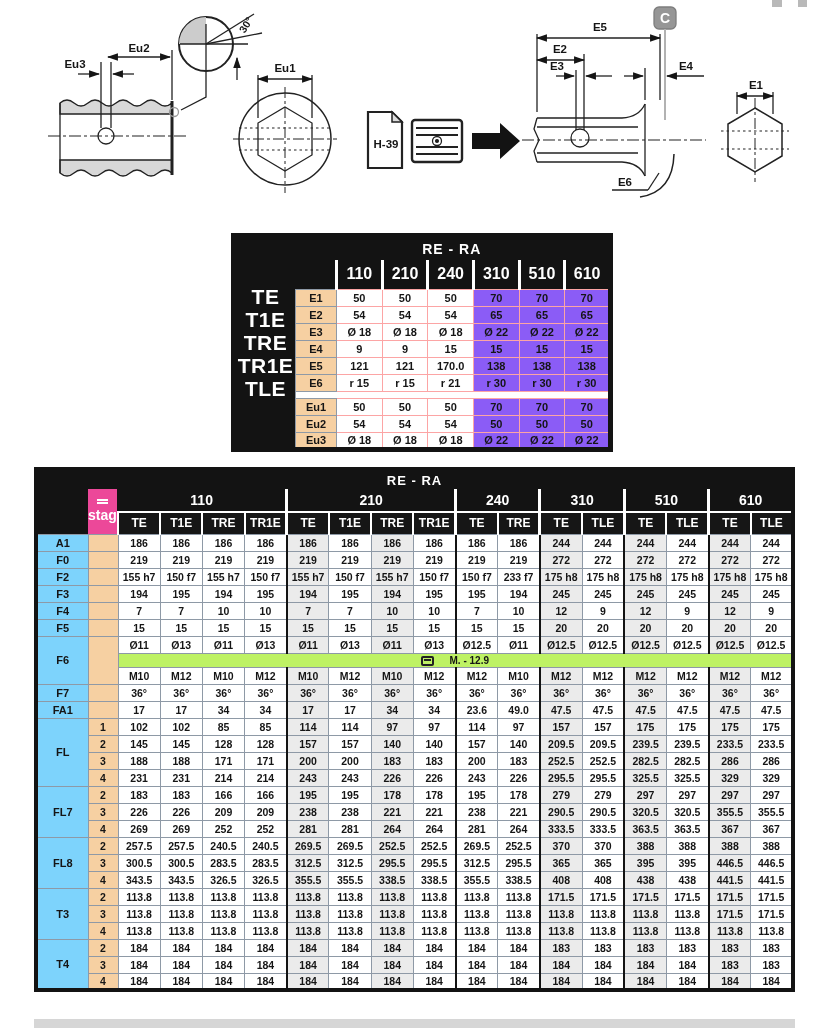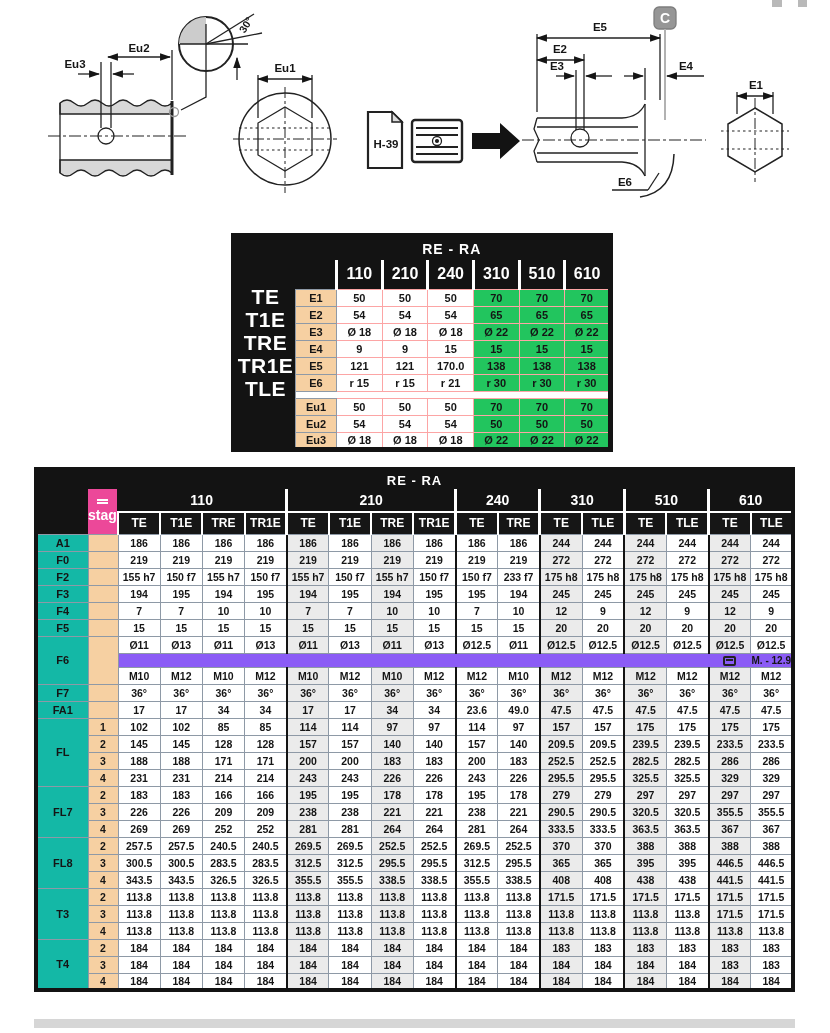--- a/index.html
+++ b/index.html
@@ -15,40 +15,40 @@
   
   .t1{position:absolute;left:231px;top:233px;width:382px;background:#131313;border:5px solid #131313}
   .t1 td{text-align:center;vertical-align:middle;font-weight:bold}
   .t1 .t1title{background:#131313;color:#fff;font-size:14px;height:24px;letter-spacing:1px}
   .t1 .bigcell{background:#131313;vertical-align:middle}
   .t1 .bigstack div{color:#fff;font-size:21px;line-height:23px;text-align:center;font-weight:bold;letter-spacing:.5px}
   .t1 .hspace{background:#131313}
   .t1 .t1h{background:#131313;color:#fff;font-size:16px;height:30px;border-left:3px solid #fff}
   .t1 td.rlab{background:#f6d0a2;font-size:11px;height:17px;border:1px solid #8e99a6}
   .t1 td.val{background:#fff;font-size:11px;border:1px solid #fca5a5}
-  .t1 td.val.shade{background:#22c55e}
+  .t1 td.val.shade{background:#8b5cf6}
   .t1 td.sp{background:#fff;height:7px;border-left:1px solid #8e99a6}
 
   
   .t2{position:absolute;left:34px;top:467px;width:761px;background:#131313;border:4px solid #131313}
   .t2 td{text-align:center;vertical-align:middle;font-weight:bold}
   .t2 .title{background:#131313;color:#fff;font-size:13px;height:20px;letter-spacing:1px}
   .t2 .corner{background:#131313}
   .t2 .stgh{background:#ec4899;color:#fff;font-size:14px;font-weight:bold}
   .t2 .stgicon{width:11px;height:2px;background:#fff;margin:0 auto 6px;box-shadow:0 3px 0 #fff}
   .t2 .ghead{background:#131313;color:#fff;font-size:14px;height:23px}
   .t2 .ghead.gs{border-left:3px solid #fff}
   .t2 .shead{background:#161616;color:#fff;font-size:12px;height:22px;border-top:2px solid #fff;border-left:2px solid #fff}
   .t2 .shead.gs{border-left:3px solid #fff}
-  .t2 td.rl{background:#14b8a6;font-size:11px;border:1px solid #8e99a6}
+  .t2 td.rl{background:#7dd3fc;font-size:11px;border:1px solid #8e99a6}
   .t2 td.st{background:#f6d0a2;font-size:10.5px;border:1px solid #8e99a6}
   .t2 td.v{background:#fff;font-size:10.5px;height:17px;border:1px solid #8e99a6;padding:0 1px}
   .t2 td.v.shade{background:#ebebeb}
   .t2 td.v.gb{border-left:2px solid #131313}
-  .t2 td.note{background:#8b5cf6;font-size:10px;height:14px;border:1px solid #8e99a6;text-align:right}
+  .t2 td.note{background:#bef264;font-size:10px;height:14px;border:1px solid #8e99a6;text-align:center}
   .screw{display:inline-block;width:13px;height:10px;border:2px solid #222;border-radius:2px;
          position:relative;vertical-align:-2px;margin-right:16px}
   .screw:before{content:"";position:absolute;left:1px;right:1px;top:1px;border-top:2px solid #222}
   .bottom-strip{position:absolute;left:34px;top:1019px;width:761px;height:9px;background:#cfcfcf;opacity:.85}
 </style>
 </head>
 <body>
 
 <div class="page">
 

